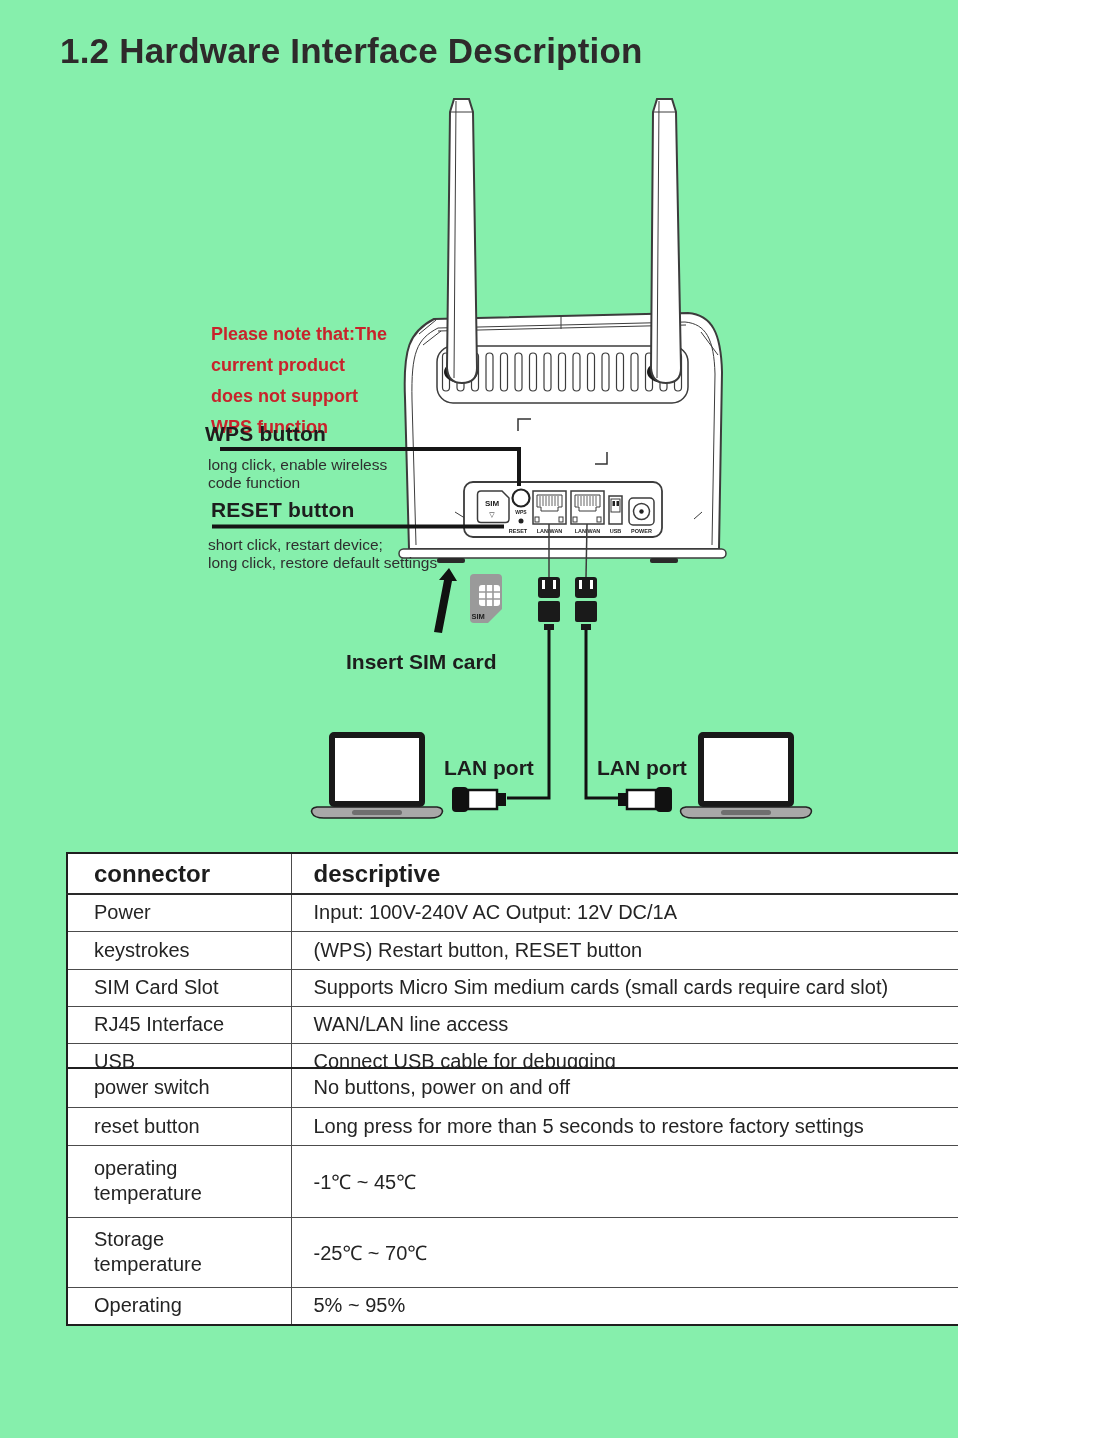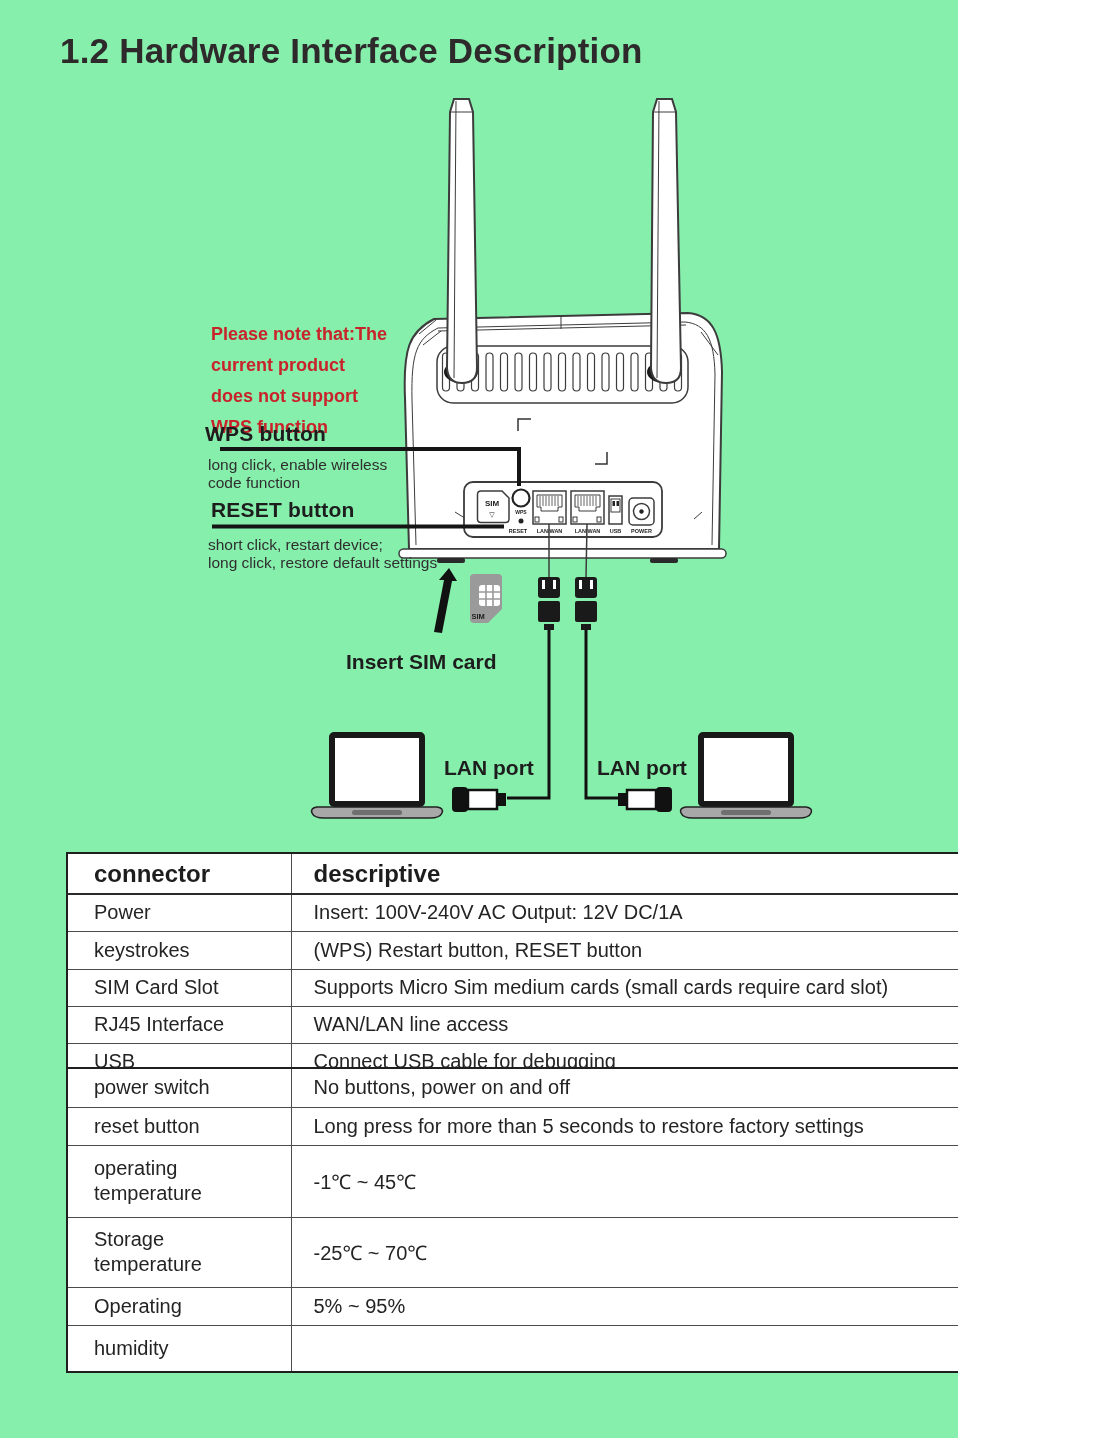--- a/index.html
+++ b/index.html
@@ -214,21 +214,21 @@
         <col style="width:224px">
         <col>
       </colgroup>
     <tbody>
         <tr class="hdr" style="height:41px;">
       <td class="c1">connector</td>
       <td class="c2">descriptive</td>
     </tr>
     <tr style="height:37px;">
       <td class="c1">Power</td>
-      <td class="c2">Insert: 100V-240V AC Output: 12V DC/1A</td>
+      <td class="c2">Input: 100V-240V AC Output: 12V DC/1A</td>
     </tr>
     <tr style="height:38px;">
       <td class="c1">keystrokes</td>
       <td class="c2">(WPS) Restart button, RESET button</td>
     </tr>
     <tr style="height:37px;">
       <td class="c1">SIM Card Slot</td>
       <td class="c2">Supports Micro Sim medium cards (small cards require card slot)</td>
     </tr>
     <tr style="height:37px;">
@@ -267,20 +267,16 @@
       <td class="c1 two-line">
         <div>Storage</div>
         <div>temperature</div>
       </td>
       <td class="c2">-25℃ ~ 70℃</td>
     </tr>
     <tr style="height:38px;">
       <td class="c1">Operating</td>
       <td class="c2">5% ~ 95%</td>
     </tr>
-    <tr class="graytop" style="height:47px;">
-      <td class="c1">humidity</td>
-      <td class="c2"></td>
-    </tr>
   </tbody>
     </table>
 
 </div>
 
 </body></html>

